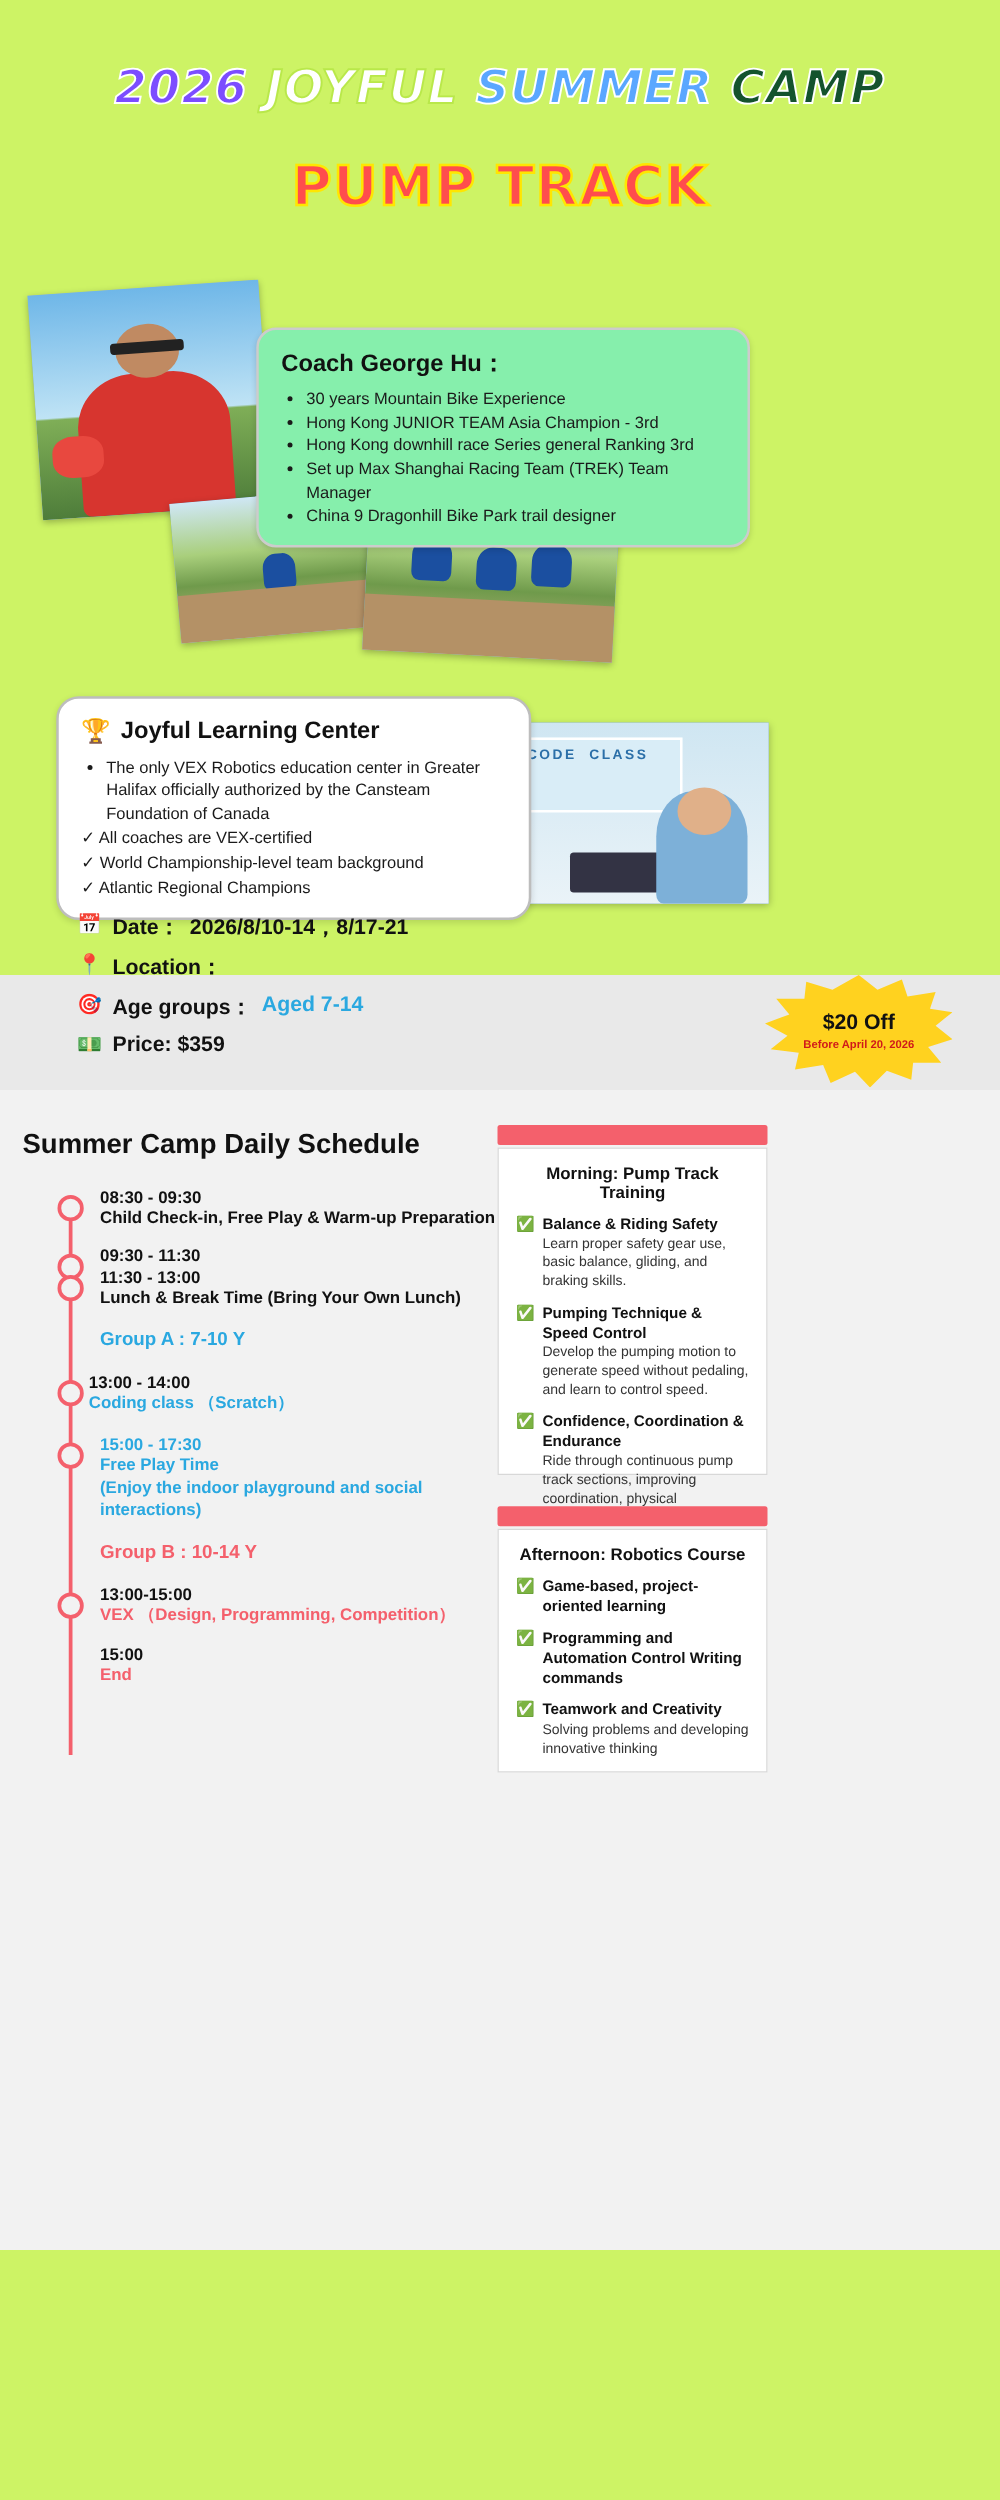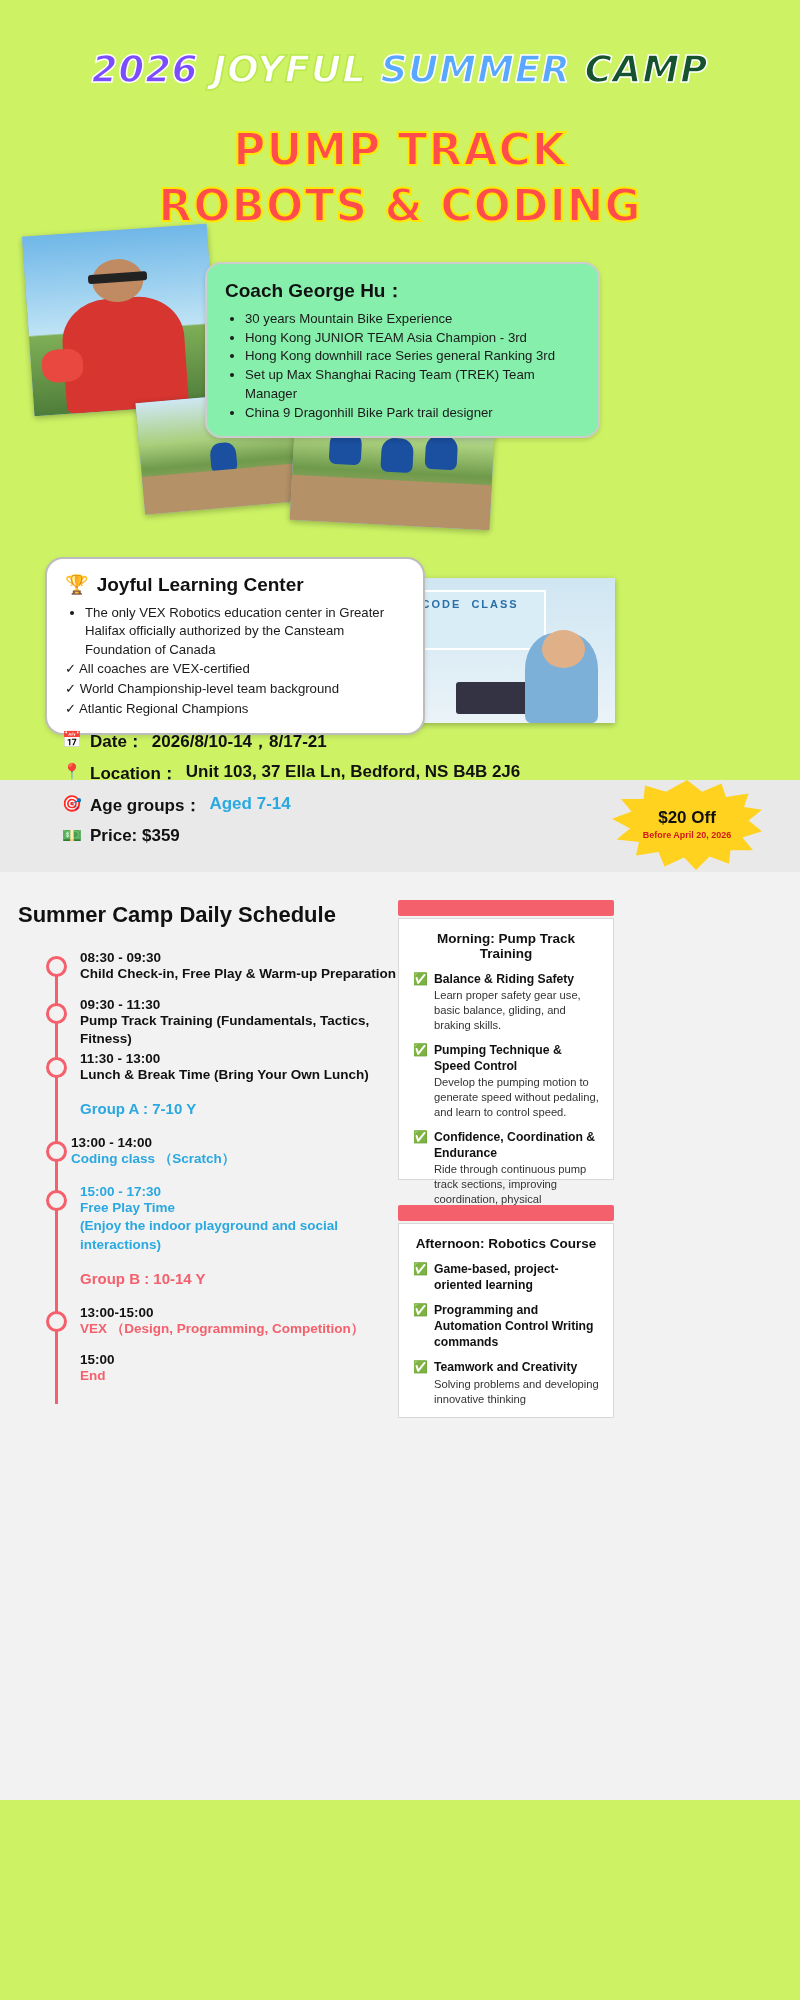--- a/index.html
+++ b/index.html
@@ -159,21 +159,20 @@
   <div class="sched-section"></div>
   <div class="top-section"></div>
 
   <div class="title-main">
     <span class="w1">2026</span>
     <span class="w2">JOYFUL</span>
     <span class="w3">SUMMER</span>
     <span class="w4">CAMP</span>
   </div>
   <div class="title-sub l1">PUMP TRACK</div>
-  <div class="title-sub l2">ROBOTS &amp; CODING</div>
 
   <div class="photo photo-coach">
     <div class="ph-sky"></div>
     <div class="ph-person"></div>
     <div class="ph-head"></div>
     <div class="ph-glass"></div>
     <div class="ph-glove"></div>
   </div>
   <div class="photo photo-riders1">
     <div class="ph-trail"></div>
@@ -222,21 +221,20 @@
 
   <div class="info">
     <div class="info-row">
       <span class="ico">📅</span>
       <span>Date：</span>
       <span>2026/8/10-14，8/17-21</span>
     </div>
     <div class="info-row">
       <span class="ico">📍</span>
       <span>Location：</span>
-      <span>Unit 103, 37 Ella Ln, Bedford, NS B4B 2J6</span>
     </div>
     <div class="info-row">
       <span class="ico">🎯</span>
       <span>Age groups：</span>
       <span class="val-blue">Aged 7-14</span>
     </div>
     <div class="info-row">
       <span class="ico">💵</span>
       <span>Price: $359</span>
     </div>
@@ -255,21 +253,20 @@
 
     <div class="tl-item" style="margin-bottom:14px;">
       <div class="tl-dot"></div>
       <div class="tl-time">08:30 - 09:30</div>
       <div class="tl-desc">Child Check-in, Free Play &amp; Warm-up Preparation</div>
     </div>
 
     <div class="tl-item" style="margin-bottom:2px;">
       <div class="tl-dot"></div>
       <div class="tl-time">09:30 - 11:30</div>
-      <div class="tl-desc">Pump Track Training (Fundamentals, Tactics, Fitness)</div>
     </div>
 
     <div class="tl-item" style="margin-bottom:16px;">
       <div class="tl-dot"></div>
       <div class="tl-time">11:30 - 13:00</div>
       <div class="tl-desc">Lunch &amp; Break Time (Bring Your Own Lunch)</div>
     </div>
 
     <div class="tl-item" style="margin-bottom:18px;">
       <div class="tl-group g-a">Group A : 7-10 Y</div>

